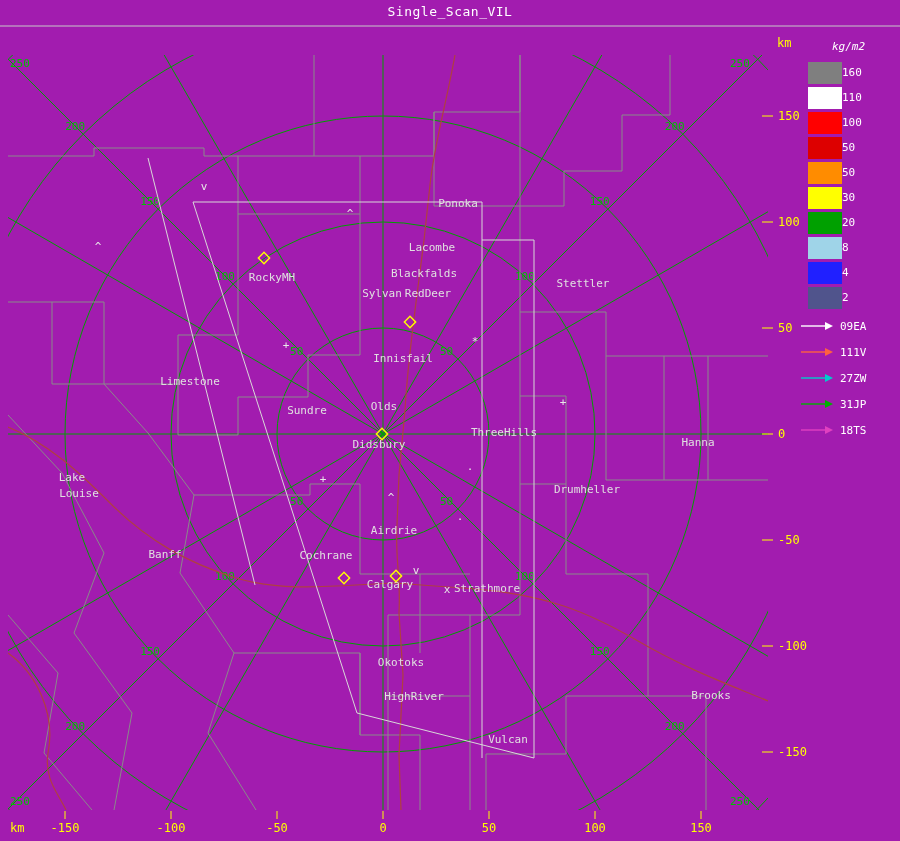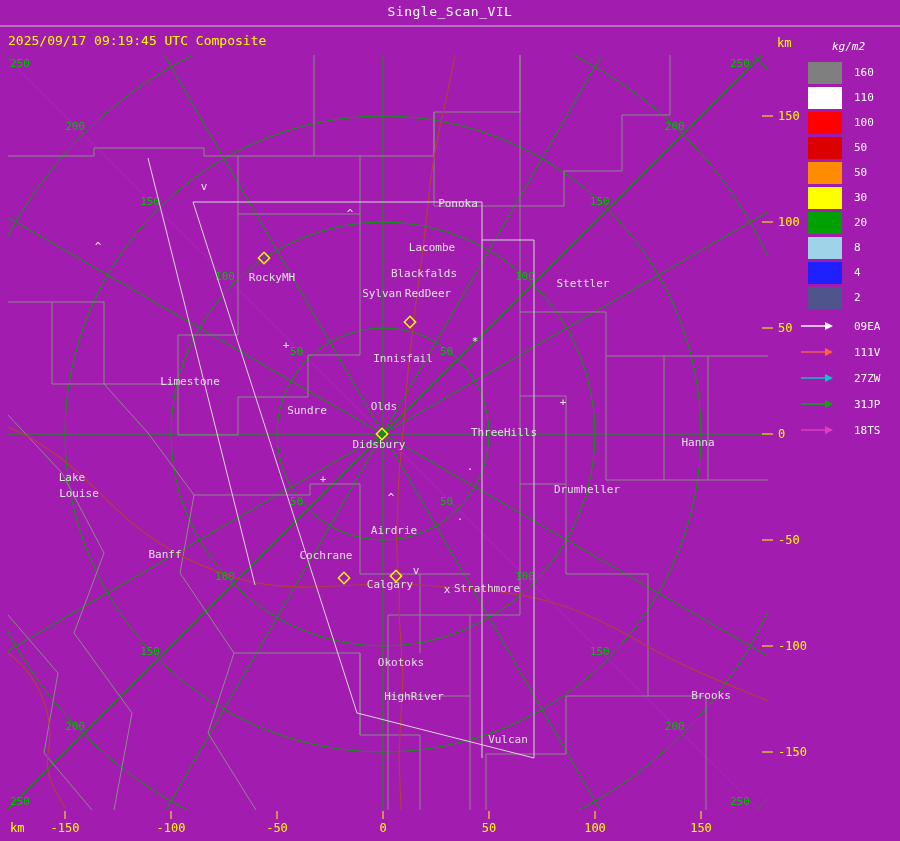--- a/index.html
+++ b/index.html
@@ -6,24 +6,24 @@
   body{width:900px;height:841px;font-family:"DejaVu Sans Mono",monospace;}
   .screen{position:relative;width:900px;height:841px;background:#a21caf;overflow:hidden;}
   #scene{position:absolute;left:0;top:0;}
   .titlebar{position:absolute;top:0;left:0;width:900px;height:26px;color:#ffffff;
             font-size:13px;line-height:24px;text-align:center;letter-spacing:0.5px;}
   .header-ts{position:absolute;left:8px;top:33px;color:#ffff00;font-size:13px;}
   .legend{position:absolute;left:800px;top:40px;width:100px;color:#ffffff;}
   .legend-title{font-size:11px;padding-left:32px;height:20px;font-style:italic;}
   .lrow{display:flex;align-items:center;height:25px;}
   .lrow .sw{width:34px;height:22px;flex:0 0 34px;margin-left:8px;}
-  .lrow .lv{margin-left:12px;font-size:11px;color:#ffffff;}
+  .lrow .lv{margin-left:0;font-size:11px;color:#ffffff;}
   .radar-list{position:absolute;left:800px;top:313px;width:100px;}
   .rrow{display:flex;align-items:center;height:26px;}
-  .rrow .rid{margin-left:20px;font-size:11px;color:#ffffff;text-align:right;}
+  .rrow .rid{margin-left:6px;font-size:11px;color:#ffffff;text-align:right;}
   svg text{font-family:"DejaVu Sans Mono",monospace;}
 </style>
 </head>
 <body>
 
 <div class="screen">
 
   <div class="titlebar">
     <span>Single_Scan_VIL</span>
   </div>
@@ -177,21 +177,20 @@
       <line x1="489" y1="811" x2="489" y2="819" stroke="#ffff00" stroke-width="1"></line>
       <text x="489" y="832" text-anchor="middle" fill="#ffff00" font-size="12">50</text>
       <line x1="595" y1="811" x2="595" y2="819" stroke="#ffff00" stroke-width="1"></line>
       <text x="595" y="832" text-anchor="middle" fill="#ffff00" font-size="12">100</text>
       <line x1="701" y1="811" x2="701" y2="819" stroke="#ffff00" stroke-width="1"></line>
       <text x="701" y="832" text-anchor="middle" fill="#ffff00" font-size="12">150</text>
       <text x="777" y="47" fill="#ffff00" font-size="12">km</text>
       <text x="10" y="832" fill="#ffff00" font-size="12">km</text>
     </svg>
 
-  <div class="header-ts">2025/09/17 09:19:45 UTC Composite</div>
 
   <div class="legend">
     <div class="legend-title">kg/m2</div>
     <div id="legend-entries">
         <div class="lrow">
           <div class="sw" style="background: rgb(127, 127, 127);"></div>
           <div class="lv">160</div>
         </div>
         <div class="lrow">
           <div class="sw" style="background: rgb(255, 255, 255);"></div>

